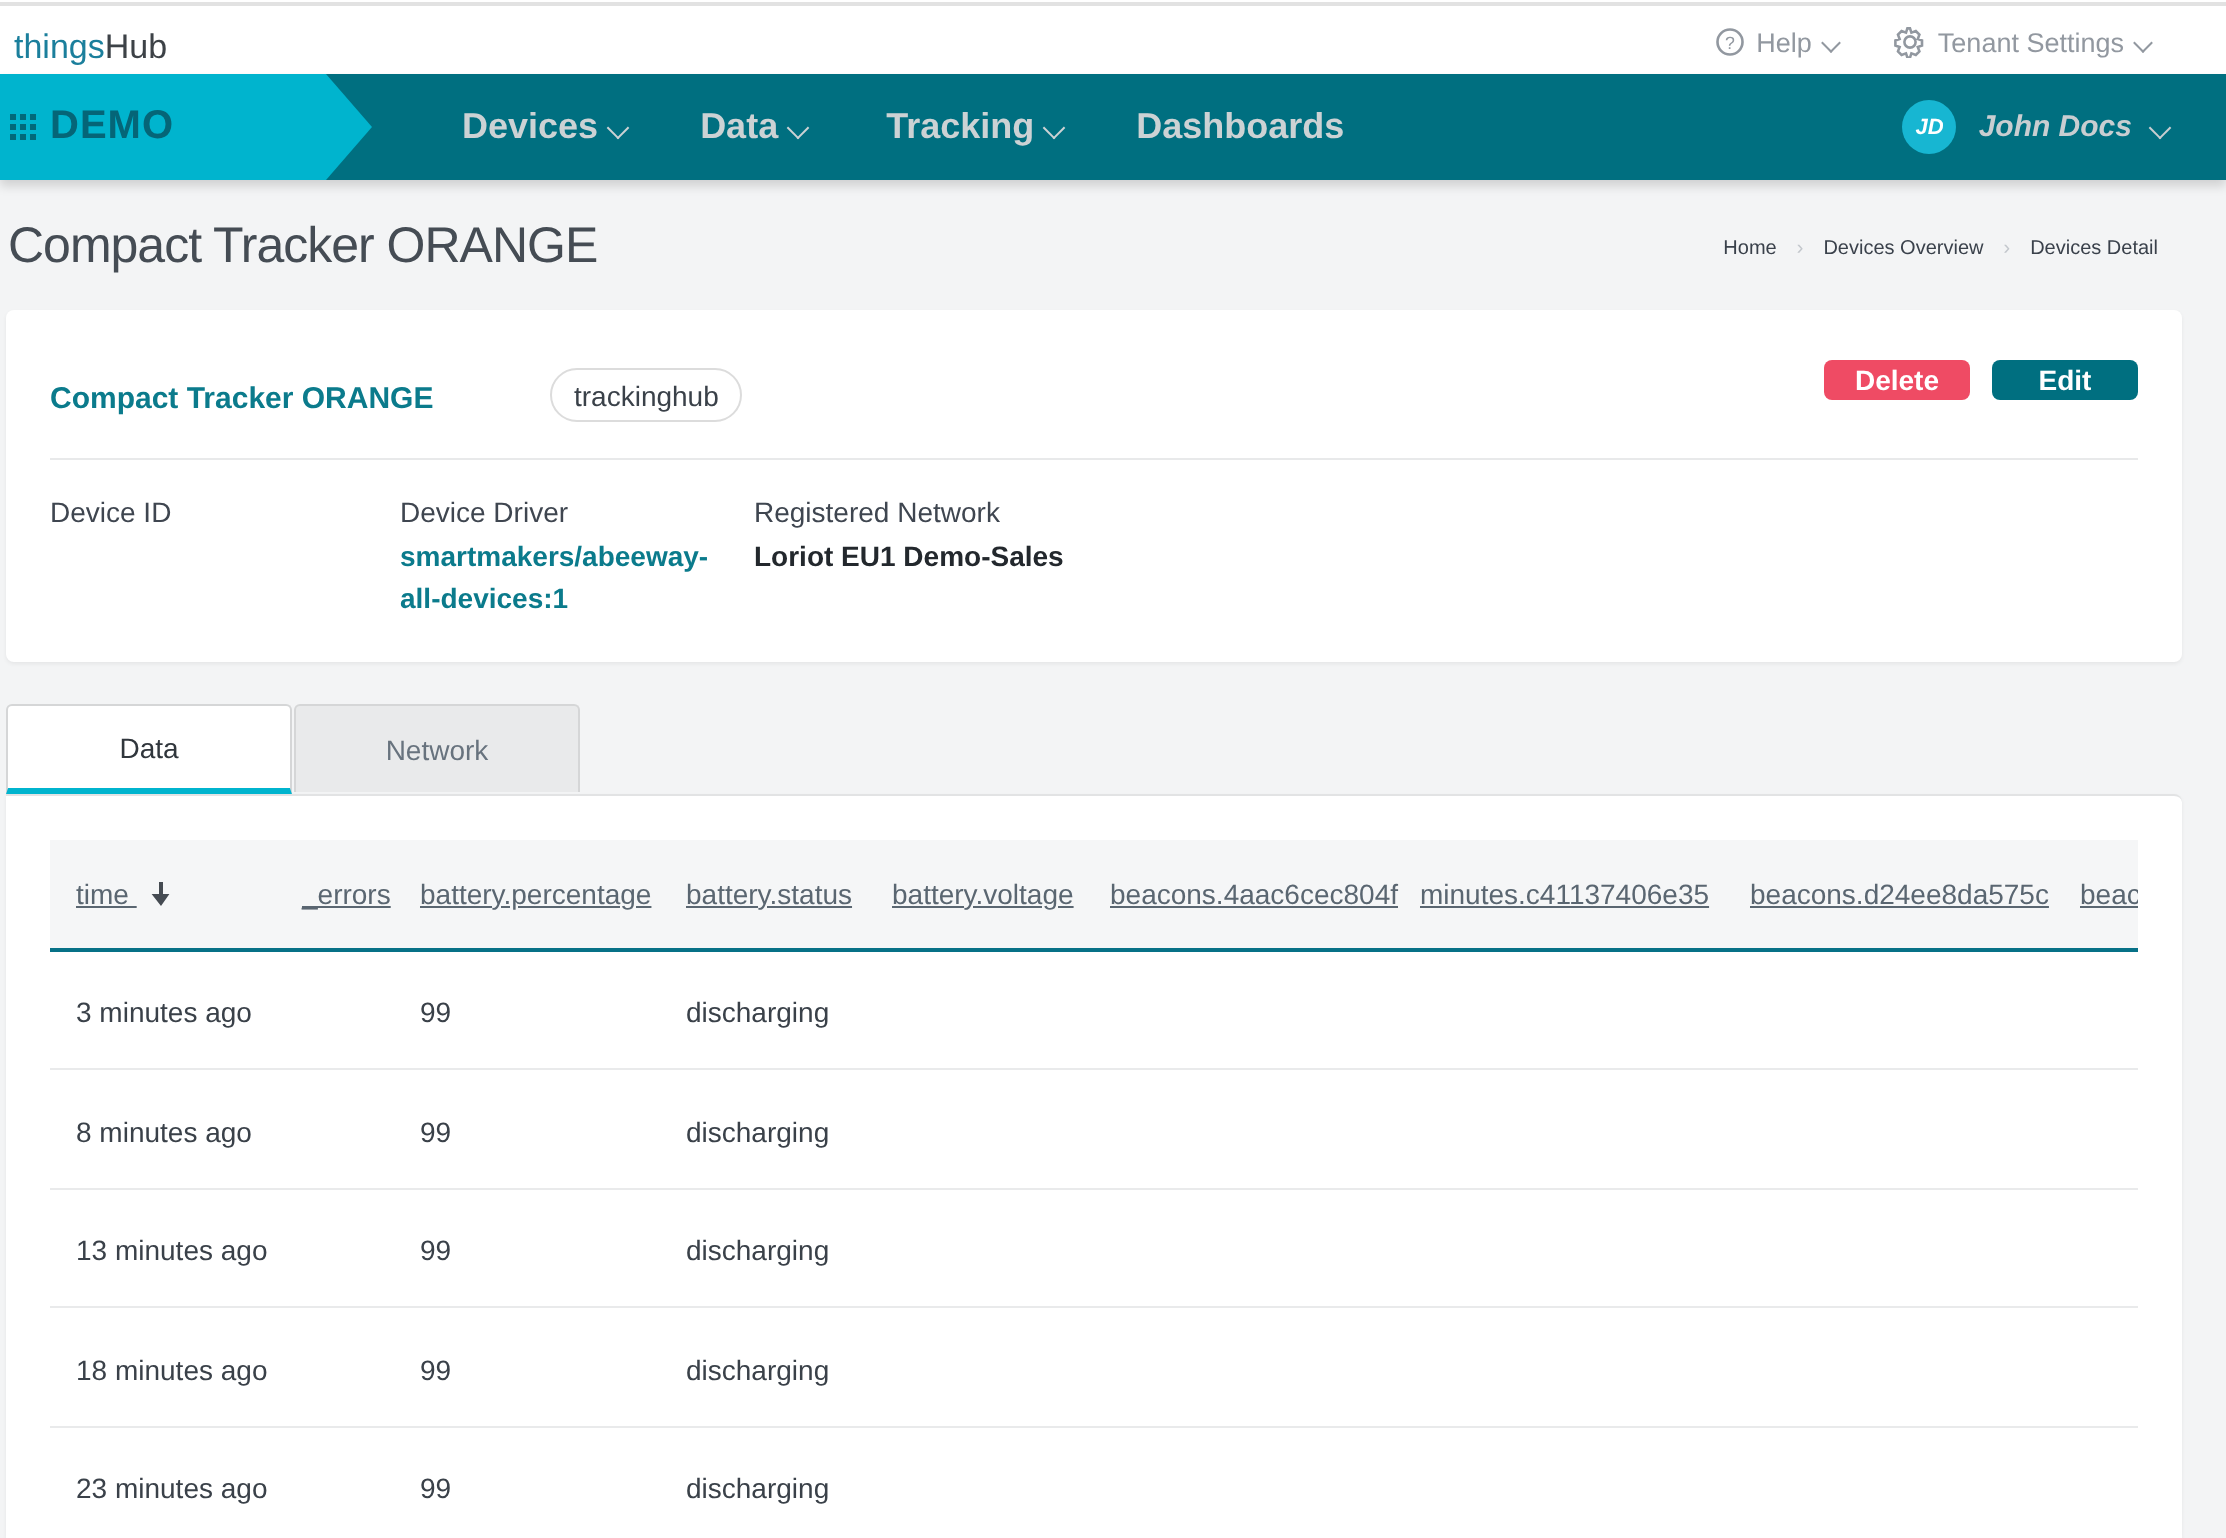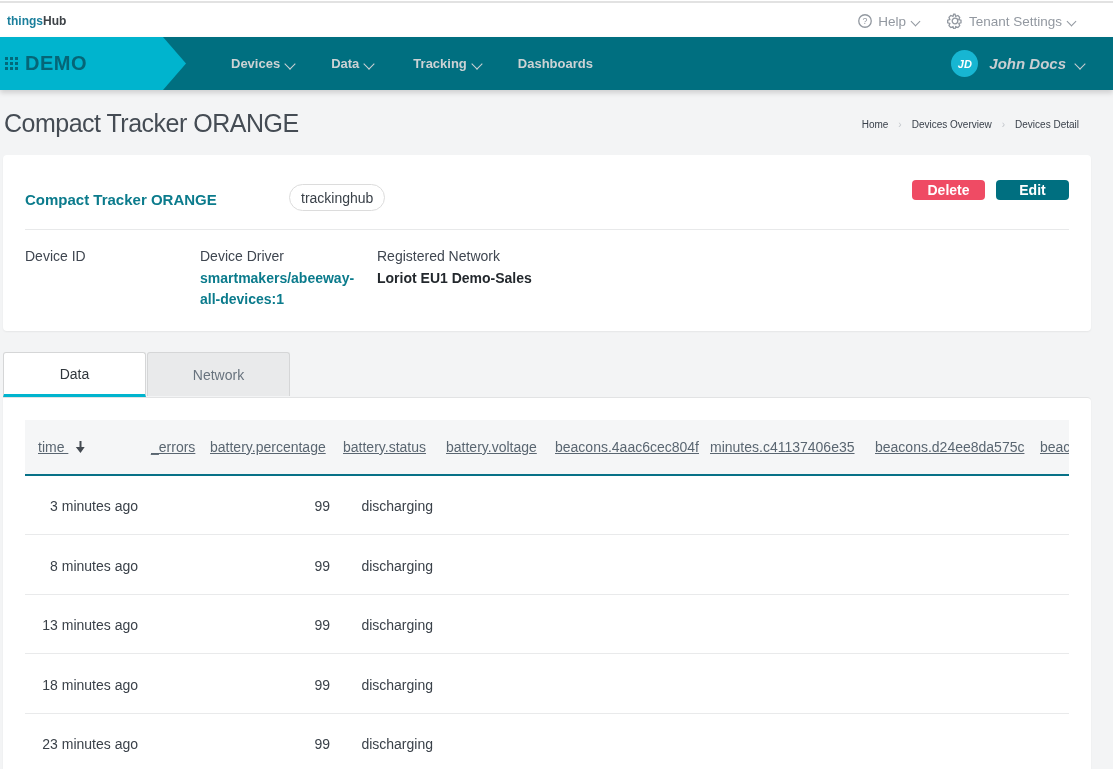--- a/index.html
+++ b/index.html
@@ -2,54 +2,54 @@
 <html><head>
 <meta charset="utf-8">
 <style>
 * { margin:0; padding:0; box-sizing:border-box; }
 html,body { width:1113px; height:769px; overflow:hidden; }
 body { font-family:"Liberation Sans", sans-serif; background:#f3f4f5; position:relative; }
 
 
 .topline { position:absolute; top:1px; left:0; width:1113px; height:2px; background:#e2e2e2; }
 .topbar { position:absolute; top:0; left:0; width:1113px; height:37px; background:#ffffff; }
-.logo { position:absolute; left:7px; top:14px; font-size:12px; font-weight:bold; letter-spacing:0; }
+.logo { position:absolute; left:7px; top:14px; font-size:17px; font-weight:normal; letter-spacing:0; }
 .logo .t { color:#1b7f9c; }
 .logo .h { color:#3d4247; }
 .topright { position:absolute; right:37px; top:0; height:37px; padding-top:5px; box-sizing:border-box; display:flex; align-items:center; color:#9298a0; font-size:13.5px; }
 .topright .item { display:flex; align-items:center; margin-left:27px; }
 .topright svg { margin-right:6px; }
 .chev { display:inline-block; width:9px; height:9px; margin-left:10px; position:relative; }
 .schev { display:inline-block; width:8px; height:8px; margin-left:6px; position:relative; }
 .schev:before { content:""; position:absolute; left:0; top:1px; width:6px; height:6px; border-right:1.4px solid currentColor; border-bottom:1.4px solid currentColor; transform:rotate(45deg); }
 .chev:before { content:""; position:absolute; left:0; top:1px; width:7px; height:7px; border-right:1.6px solid currentColor; border-bottom:1.6px solid currentColor; transform:rotate(45deg); }
 
 
 .nav { position:absolute; top:37px; left:0; width:1113px; height:53px; background:#006f80; box-shadow:0 3px 5px rgba(0,0,0,0.15); }
 .demo { position:absolute; left:0; top:0; width:186px; height:53px; background:#00b4ce; clip-path:polygon(0 0, 163px 0, 186px 50%, 163px 100%, 0 100%); }
 .demo-inner { position:absolute; left:5px; top:0; height:53px; display:flex; align-items:center; color:#056577; font-weight:bold; font-size:20px; letter-spacing:0.5px; }
 .demo-inner svg { margin-right:7px; }
-.menu { position:absolute; left:231px; top:0; height:53px; display:flex; align-items:center; color:#ccd2d4; font-size:13px; font-weight:bold; }
+.menu { position:absolute; left:231px; top:0; height:53px; display:flex; align-items:center; color:#ccd2d4; font-size:18px; font-weight:bold; }
 .menu .mi { display:flex; align-items:center; }
 .menu .mi:nth-child(1) { margin-right:36px; }
 .menu .mi:nth-child(2) { margin-right:39px; }
 .menu .mi:nth-child(3) { margin-right:36px; }
 .menu .chev { margin-left:6px; }
 .navuser { position:absolute; right:28px; top:0; height:53px; display:flex; align-items:center; color:#c9ced1; font-size:15px; font-weight:bold;font-style:italic; }
 .avatar { width:27px; height:27px; border-radius:50%; background:#17b6d2; color:#fff; font-size:11px; font-weight:bold; display:flex; align-items:center; justify-content:center; margin-right:11px; letter-spacing:0; }
 
 
 .h1 { position:absolute; left:4px; top:109px; font-size:25px; font-weight:normal; color:#454c54; letter-spacing:-0.5px; }
 .crumbs { position:absolute; right:34px; top:119px; font-size:10px; color:#3a414b; }
 .crumbs .sep { color:#c3c7cc; margin:0 10px; }
 
 
 .card1 { position:absolute; left:3px; top:155px; width:1088px; height:176px; background:#fff; border-radius:4px; box-shadow:0 1px 2px rgba(0,0,0,0.06); }
 .cardtitle { position:absolute; left:22px; top:36px; font-size:15px; font-weight:bold; color:#0b7b8c; }
-.pill { position:absolute; left:286px; top:29px; height:27px; padding:0 11px; border:1px solid #dcdcdc; border-radius:14px; background:#fff; font-size:14px; color:#3a4149; display:flex; align-items:center; }
+.pill { position:absolute; left:272px; top:29px; height:27px; padding:0 11px; border:1px solid #dcdcdc; border-radius:14px; background:#fff; font-size:14px; color:#3a4149; display:flex; align-items:center; }
 .btn { position:absolute; top:25px; height:20px; border:none; border-radius:4px; color:#fff; font-weight:bold; font-size:14px; font-family:"Liberation Sans",sans-serif; }
 .btn.del { left:909px; width:73px; background:#ef4b64; }
 .btn.edit { left:993px; width:73px; background:#006f80; }
 .divider1 { position:absolute; left:22px; top:74px; width:1044px; height:1px; background:#e8e9ea; }
 .info { position:absolute; left:22px; top:93px; display:flex; }
 .info .col { margin-right:0; }
 .info .c1 { width:175px; }
 .info .c2 { width:177px; }
 .info .c3 { width:200px; }
 .lbl { font-size:14px; color:#3f4650; margin-bottom:4px; }
@@ -59,21 +59,21 @@
 
 .tabs { position:absolute; left:3px; top:352px; display:flex; z-index:2; align-items:flex-start; }
 .tab { width:143px; height:44px; display:flex; align-items:center; justify-content:center; font-size:14px; color:#68737e; background:#e9eaeb; border:1px solid #d5d6d7; border-bottom:none; border-radius:3px 3px 0 0; margin-right:1px; }
 .tab.active { background:#fff; color:#30363c; border-color:#d5d6d7; border-bottom:3px solid #00b4ce; height:45px; }
 
 
 .card2 { position:absolute; left:3px; top:397px; width:1088px; height:372px; background:#fff; border-radius:0 4px 0 0; box-shadow:0 1px 2px rgba(0,0,0,0.06); border-top:1px solid #e2e3e4; }
 .tablewrap { position:absolute; left:22px; top:22px; width:1044px; overflow:hidden; }
 table { border-collapse:collapse; table-layout:fixed; width:1200px; }
 th { background:#f5f6f7; font-weight:normal; color:#5a6671; font-size:14px; text-align:left; padding:0 0 0 13px; height:55px; border-bottom:2px solid #077187;text-decoration:underline; }
-td { font-size:14px; color:#3a4149; text-align:right; padding:2.5px 0 0 13px; height:59.5px; border-bottom:1px solid #e9eaeb; }
+td { font-size:14px; color:#3a4149; text-align:left; padding:2.5px 0 0 13px; height:59.5px; border-bottom:1px solid #e9eaeb; }
 .ct { width:113px; } .ce { width:59px; } .cp { width:133px; } .cs { width:103px; } .cv { width:109px; }
 .cb1 { width:155px; } .cb2 { width:165px; } .cb3 { width:165px; } .cb4 { width:198px; }
 </style>
 </head>
 <body>
 <div class="topbar">
   <div class="topline"></div>
   <div class="logo"><span class="t">things</span><span class="h">Hub</span></div>
   <div class="topright">
     <span class="item">

